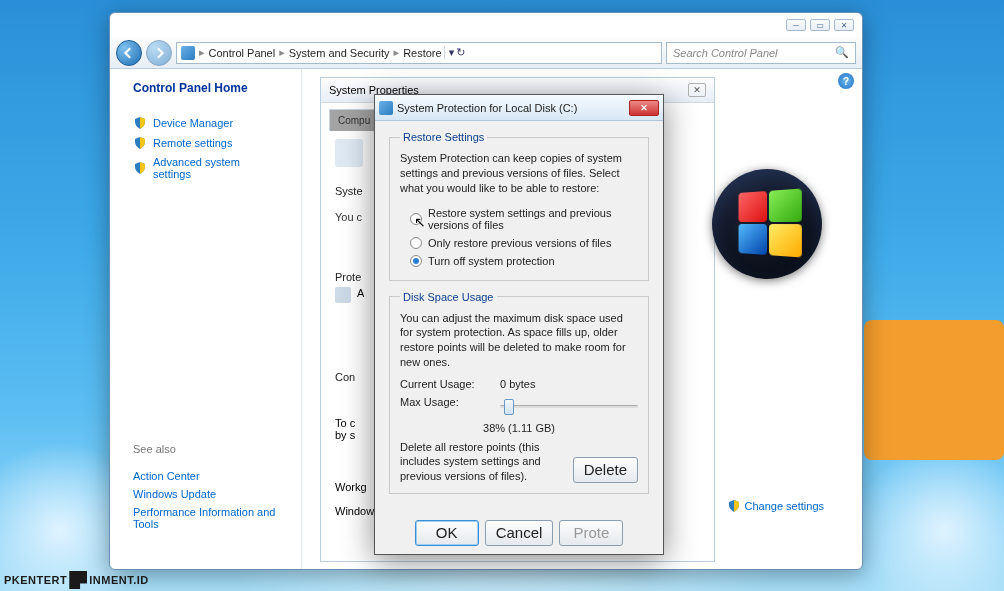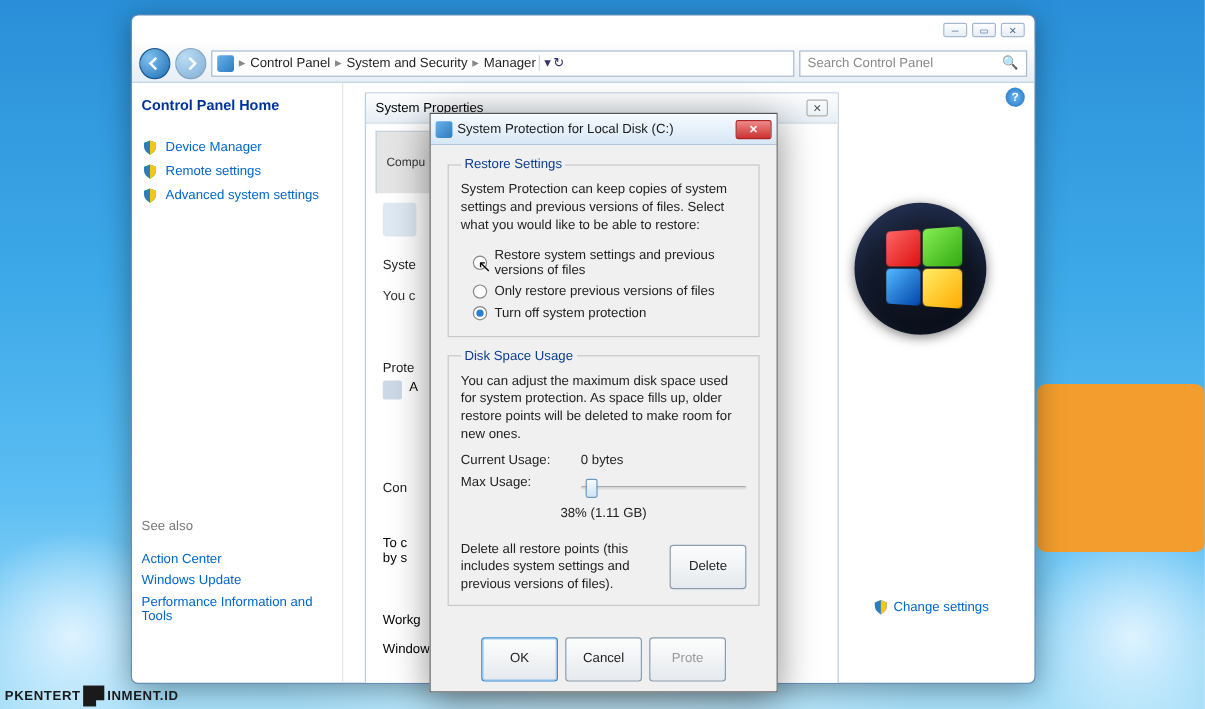--- a/index.html
+++ b/index.html
@@ -15,69 +15,69 @@
 .toolbar{height:32px;margin-top:24px;background:linear-gradient(#fcfcfc,#e7eef6);border-bottom:1px solid #b9cee0;display:flex;align-items:center;padding:0 6px;gap:4px}
 .nav-btn{width:26px;height:26px;border-radius:50%;background:radial-gradient(circle at 30% 30%,#7fc1ef,#1e6db3);border:1px solid #1a5a92;display:flex;align-items:center;justify-content:center;color:#fff;font-size:13px}
 .nav-btn.fwd{opacity:0.5}
 .breadcrumb{flex:1;height:22px;background:#fff;border:1px solid #a5b9cf;display:flex;align-items:center;padding:0 4px;gap:2px;font-size:11px;color:#1f1f1f}
 .bc-sep{color:#888;padding:0 2px}
 .bc-icon{width:14px;height:14px;background:linear-gradient(135deg,#6ab0e8,#2c7dc0);border-radius:2px}
 .refresh-split{display:flex;align-items:center;border-left:1px solid #d0d8e0;padding-left:4px;gap:2px;color:#336;font-size:10px}
 .search-box{width:190px;height:22px;background:#fff;border:1px solid #a5b9cf;display:flex;align-items:center;padding:0 6px;color:#888}
 .search-box .mag{margin-left:auto;color:#4a6b8c}
 .content{display:flex;height:calc(100% - 56px)}
-.side{width:176px;padding:12px 8px;border-right:1px solid #e0e7ef}
+.side{width:192px;padding:12px 23px;border-right:1px solid #e0e7ef}
 .side h3{color:#003399;font-weight:600;font-size:12px;margin-bottom:10px}
 .side-link{display:flex;align-items:center;gap:6px;color:#0066cc;padding:3px 0;cursor:pointer}
 .shield{width:14px;height:14px;position:relative;flex-shrink:0}
 .shield svg{width:100%;height:100%}
 .see-also{margin-top:260px;color:#777;font-size:11px;margin-bottom:12px}
 .main{flex:1;padding:8px 18px;position:relative}
 .help-icon{position:absolute;top:4px;right:8px;width:16px;height:16px;border-radius:50%;background:radial-gradient(#6cb9f0,#1d6ec0);color:#fff;display:flex;align-items:center;justify-content:center;font-size:10px;font-weight:bold}
 .sysprops{width:395px;border:1px solid #b9cee0;background:#fff;position:relative}
 .sp-title{background:linear-gradient(#fdfdfd,#e7eef6);padding:5px 8px;border-bottom:1px solid #d0d8e0;display:flex;align-items:center;justify-content:space-between}
 .sp-close{width:18px;height:14px;border:1px solid #b0b0b0;border-radius:2px;display:flex;align-items:center;justify-content:center;font-size:9px;color:#555}
 .tabs{display:flex;padding:6px 8px 0 8px;gap:2px}
-.tab{padding:20px 8px;border:1px solid #c5d3e0;border-bottom:none;background:#e5e5e5;font-size:10px;color:#333}
+.tab{padding:5px 8px;border:1px solid #c5d3e0;border-bottom:none;background:#a3a3a3;font-size:10px;color:#333}
 .sp-body{padding:8px 14px;min-height:430px}
 .truncated{color:#333;padding:10px 0}
 .group-label{font-size:11px;color:#222;margin:8px 0 4px}
 .logo-area{position:absolute;top:100px;right:30px;width:120px;height:120px}
 .win-logo{width:110px;height:110px;position:relative}
 .orb{position:absolute;inset:0;border-radius:50%;background:radial-gradient(circle at 35% 30%,#192033,#05080f);box-shadow:inset 0 10px 20px rgba(100,150,255,0.2),0 2px 10px rgba(0,0,0,0.5)}
 .flag{position:absolute;top:22px;left:24px;width:64px;height:64px;display:grid;grid-template-columns:1fr 1fr;grid-template-rows:1fr 1fr;gap:2px;transform:perspective(80px) rotateY(-10deg)}
 .fq{border-radius:4px}
 .fq.r{background:linear-gradient(135deg,#f66,#d11)}
 .fq.g{background:linear-gradient(135deg,#8e5,#3a1)}
 .fq.b{background:linear-gradient(135deg,#5bf,#04a)}
 .fq.y{background:linear-gradient(135deg,#fe6,#fa0)}
 .change-link{position:absolute;top:430px;right:38px;display:flex;align-items:center;gap:4px;color:#0066cc;cursor:pointer}
 
-.dialog{position:absolute;top:94px;left:358px;width:290px;background:#f0f0f0;border:1px solid #555;box-shadow:0 6px 30px rgba(0,0,0,0.45)}
+.dialog{position:absolute;top:94px;left:374px;width:290px;background:#f0f0f0;border:1px solid #555;box-shadow:0 6px 30px rgba(0,0,0,0.45)}
 .dlg-titlebar{height:26px;background:linear-gradient(#f6fbff,#d7e7f5);border-bottom:1px solid #b0c4da;display:flex;align-items:center;padding:0 4px;gap:4px}
 .dlg-ico{width:14px;height:14px;background:linear-gradient(135deg,#6ab0e8,#2c7dc0);border-radius:2px}
 .dlg-title{font-size:11px;color:#1a1a1a}
 .dlg-close{margin-left:auto;width:30px;height:16px;background:linear-gradient(#e88,#c33);border:1px solid #a22;border-radius:2px;color:#fff;display:flex;align-items:center;justify-content:center;font-size:9px;font-weight:bold}
 .dlg-body{padding:10px 14px 8px;background:#f0f0f0}
 fieldset{border:1px solid #c8c8c8;padding:8px 10px 10px;margin-bottom:10px}
 legend{font-size:11px;color:#0a3d8f;padding:0 3px}
 .desc{font-size:11px;color:#222;line-height:1.35;margin-bottom:8px}
 .radio-row{display:flex;align-items:center;gap:6px;padding:3px 0 3px 10px;font-size:11px;color:#222}
 .radio{width:12px;height:12px;border-radius:50%;border:1px solid #888;background:#fff;position:relative;flex-shrink:0}
 .radio.sel::after{content:"";position:absolute;top:2px;left:2px;width:6px;height:6px;border-radius:50%;background:#2a7fd4}
 .cursor{position:absolute;pointer-events:none;font-size:14px;color:#000}
 .kv{display:flex;gap:10px;font-size:11px;color:#222;margin:6px 0}
 .kv .k{width:90px}
 .slider{flex:1;height:20px;position:relative}
 .track{position:absolute;top:9px;left:0;right:0;height:3px;background:#ddd;border-top:1px solid #aaa;border-radius:2px}
 .thumb{position:absolute;top:3px;left:3%;width:10px;height:16px;background:linear-gradient(#f5faff,#cfe3f6);border:1px solid #6b98c4;border-radius:2px}
 .slider-label{text-align:center;font-size:11px;color:#222;margin-top:2px}
-.del-row{display:flex;gap:10px;align-items:center;margin-top:17px}
+.del-row{display:flex;gap:10px;align-items:flex-end;margin-top:6px}
 .del-row .txt{flex:1;font-size:11px;color:#222;line-height:1.3}
-.btn{min-width:64px;height:37px;background:linear-gradient(#fdfdfd,#e5e9ed);border:1px solid #8b9db0;border-radius:3px;font-size:11px;color:#222;display:flex;align-items:center;justify-content:center;padding:0 10px;cursor:pointer}
+.btn{min-width:64px;height:26px;background:linear-gradient(#fdfdfd,#e5e9ed);border:1px solid #8b9db0;border-radius:3px;font-size:15px;color:#222;display:flex;align-items:center;justify-content:center;padding:0 10px;cursor:pointer}
 .btn.primary{border:1px solid #3b8fd6;box-shadow:inset 0 0 0 1px #9ecdf2}
 .btn.disabled{color:#999}
 .dlg-btns{display:flex;justify-content:center;gap:6px;padding:8px;background:#f0f0f0}
 
 .watermark{position:absolute;left:4px;bottom:2px;font-size:22px;font-weight:700;color:#1a1a1a;letter-spacing:0.5px;display:flex;align-items:center}
 .watermark .wm-icon{display:inline-block;width:18px;height:18px;background:#1a1a1a;margin:0 2px;clip-path:polygon(0 0,100% 0,100% 70%,60% 70%,60% 100%,0 100%)}
 </style>
 </head>
 <body>
 
@@ -106,28 +106,28 @@
           <path d="M4 1l4 4-4 4" stroke="#fff" stroke-width="1.8" fill="none"></path>
         </svg>
     </div>
     <div class="breadcrumb">
       <span class="bc-icon"></span>
       <span class="bc-sep">▸</span>
       <span>Control Panel</span>
       <span class="bc-sep">▸</span>
       <span>System and Security</span>
       <span class="bc-sep">▸</span>
-      <span>Manager</span>
+      <span>Restore</span>
       <div class="refresh-split">
         <span>▾</span>
         <span>↻</span>
       </div>
     </div>
     <div class="search-box">
-      <span style="color:#888">Search Control Panel</span>
+      <span style="font-style:italic;color:#888">Search Control Panel</span>
       <span class="mag">🔍</span>
     </div>
   </div>
 
   <div class="content">
     <div class="side">
       <h3>Control Panel Home</h3>
       <div style="height:8px"></div>
       <div class="side-link">
         <span class="shield"><svg viewBox="0 0 14 14">

